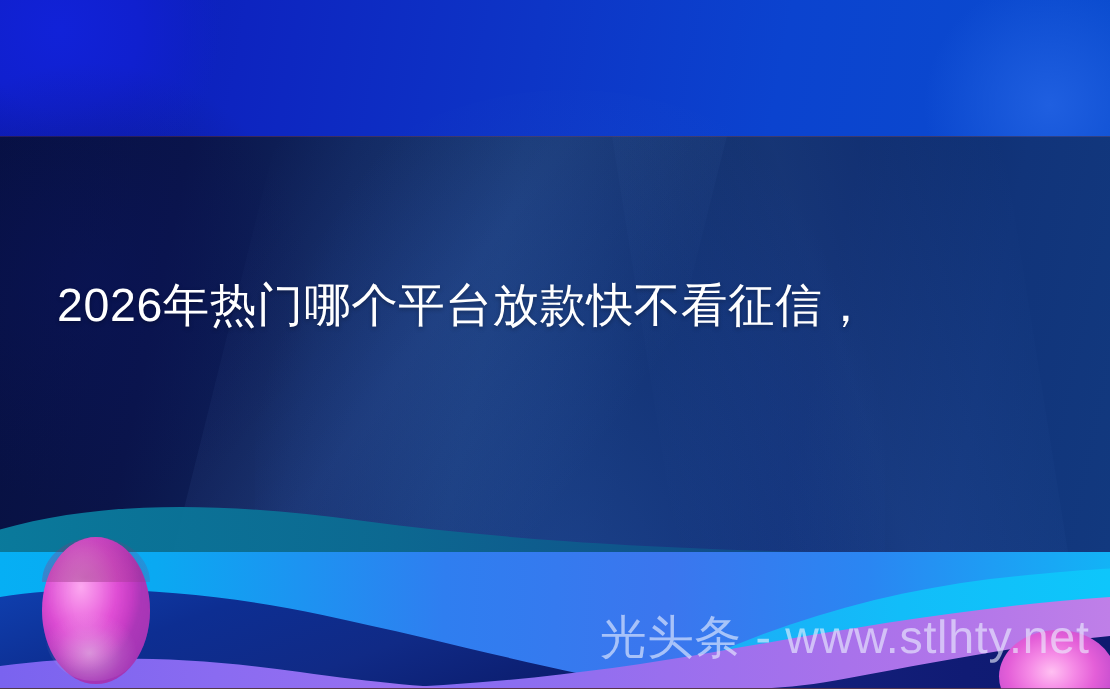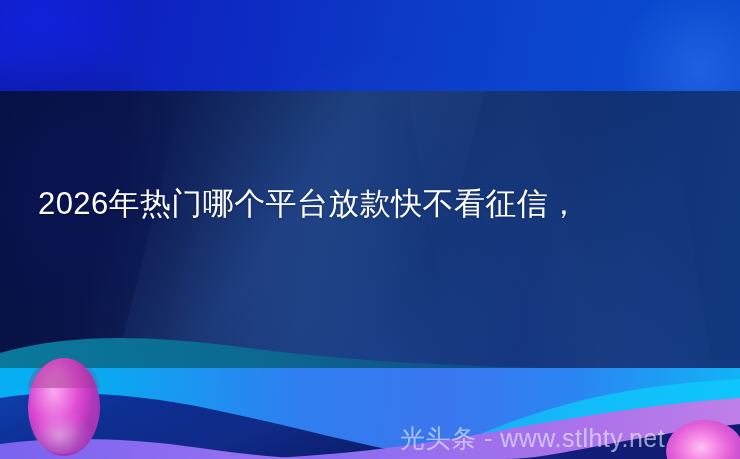--- a/index.html
+++ b/index.html
@@ -138,22 +138,22 @@
     font-weight: 400;
     text-shadow: 0 1px 3px rgba(0,0,0,0.28);
     white-space: nowrap;
   }
   .title-line { display: block; }
 
   
   .watermark {
     position: absolute;
     left: 400px;
-    top: 419px;
-    font-size: 25px;
+    top: 406px;
+    font-size: 31px;
     line-height: 38px;
     color: rgba(236,240,255,0.62);
     letter-spacing: 0.5px;
     white-space: nowrap;
     font-weight: 400;
     text-align: center;
   }
 </style>
 </head>
 <body>

